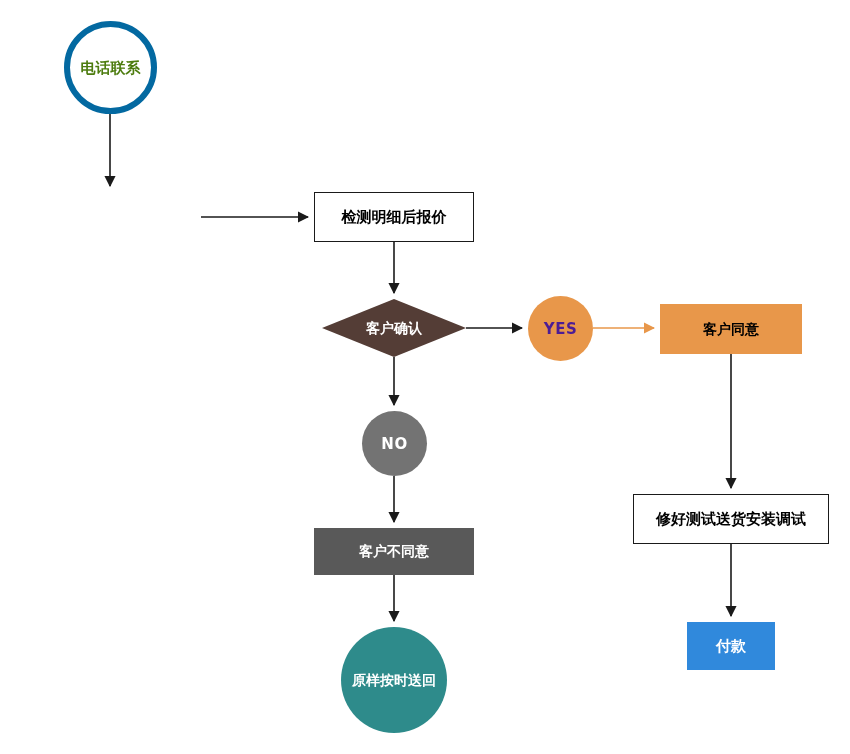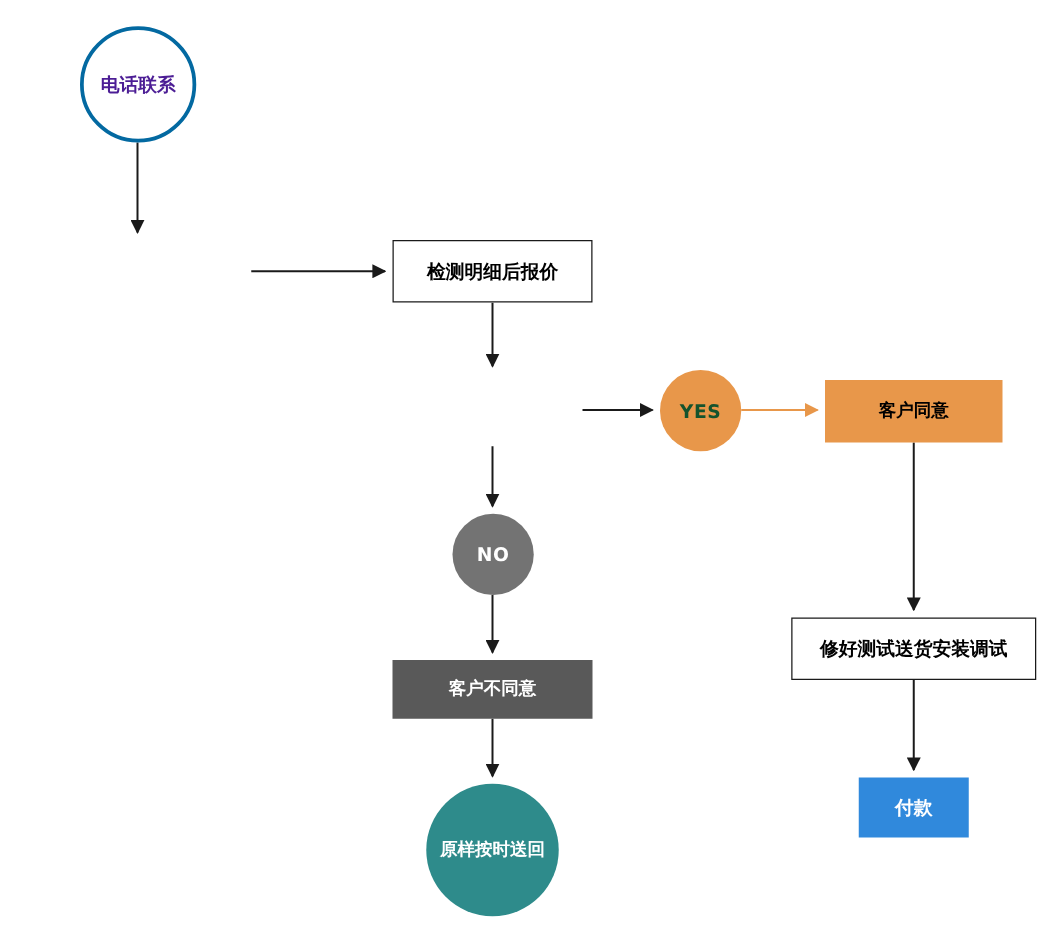--- a/index.html
+++ b/index.html
@@ -37,22 +37,22 @@
   }
   .node .lbl {
     display: block;
     padding: 0 4px;
   }
 
   
   .shape-circle-outline {
     border-radius: 50%;
     background: #ffffff;
-    border: 3px solid #0369a1;
-    color: #4c1d95;
+    border: 6px solid #0369a1;
+    color: #4d7c0f;
     font-weight: bold;
     font-size: 15px;
   }
   .shape-rect-outline {
     background: #ffffff;
     border: 1.5px solid #1a1a1a;
     color: #000000;
     font-weight: bold;
     font-size: 15px;
   }
@@ -66,21 +66,21 @@
     left: 0; top: 0;
     width: 100%; height: 100%;
     background: #543D36;
     clip-path: polygon(50% 0%, 100% 50%, 50% 100%, 0% 50%);
   }
   .shape-diamond .lbl { position: relative; z-index: 2; }
 
   .shape-circle-orange {
     border-radius: 50%;
     background: #E8974A;
-    color: #14532d;
+    color: #4c1d95;
     font-weight: bold;
     font-size: 15px;
     letter-spacing: .5px;
   }
   .shape-rect-orange {
     background: #E8974A;
     color: #000000;
     font-weight: bold;
     font-size: 14px;
   }
@@ -146,20 +146,24 @@
 
   <div class="node shape-circle-outline" style="left:64px; top:21px; width:93px; height:93px;">
     <span class="lbl">电话联系</span>
   </div>
 
 
   <div class="node shape-rect-outline" style="left:314px; top:192px; width:160px; height:50px;">
     <span class="lbl">检测明细后报价</span>
   </div>
 
+  <div class="node shape-diamond" style="left:322px; top:299px; width:144px; height:58px;">
+    <span class="diamond-bg"></span>
+    <span class="lbl">客户确认</span>
+  </div>
 
   <div class="node shape-circle-orange" style="left:528px; top:296px; width:65px; height:65px;">
     <span class="lbl">YES</span>
   </div>
 
   <div class="node shape-rect-orange" style="left:660px; top:304px; width:142px; height:50px;">
     <span class="lbl">客户同意</span>
   </div>
 
   <div class="node shape-circle-gray" style="left:362px; top:411px; width:65px; height:65px;">

